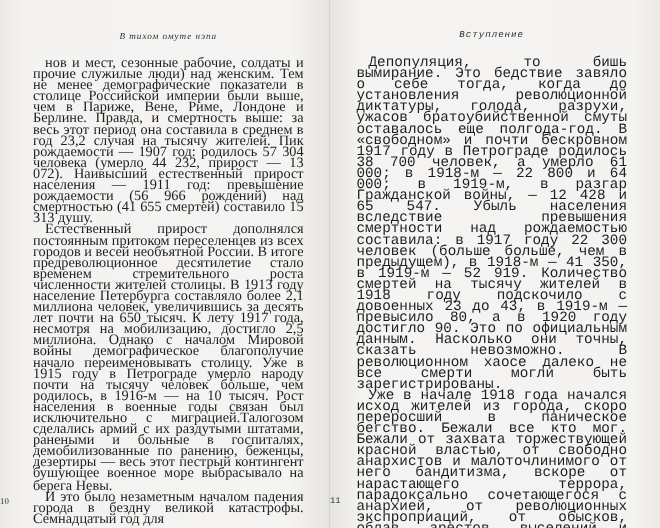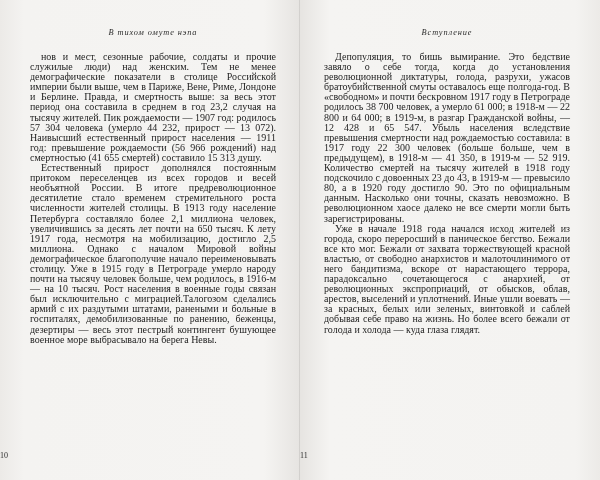--- a/index.html
+++ b/index.html
@@ -27,32 +27,33 @@
     box-sizing: border-box;
     background: #f3f2f0;
   }
   .page.left {
     background: linear-gradient(to right, #eceae7 0%, #f4f3f1 8%, #f5f4f2 88%, #e6e4e1 100%);
     padding: 28px 24px 24px 30px;
   }
   .page.right {
     background: linear-gradient(to right, #e6e4e1 0%, #f5f4f2 10%, #f4f3f1 92%, #eceae7 100%);
     padding: 28px 30px 26px 24px;
+    font-family: Liberation Mono, monospace;
   }
   .running-head {
     text-align: center;
     font-size: 8.3px;
     font-style: italic;
     letter-spacing: 0.9px;
     color: #2b2b2b;
     margin: 0 0 13px 0;
     height: 11px;
   }
   .col {
-    font-size: 10px;
+    font-size: 13px;
     line-height: 10.1px;
     text-align: justify;
     color: #1d1d1d;
     hyphens: auto;
   }
   .col p {
     margin: 0;
     text-indent: 11px;
   }
   .folio {
@@ -75,20 +76,21 @@
 </head>
 <body>
 
 <div class="spread">
 
   <div class="page left">
     <div class="running-head">В тихом омуте нэпа</div>
     <div class="col">
       <p>нов и мест, сезонные рабочие, солдаты и прочие служилые люди) над женским. Тем не менее демографические показатели в столице Российской империи были выше, чем в Париже, Вене, Риме, Лондоне и Берлине. Правда, и смертность выше: за весь этот период она составила в среднем в год 23,2 случая на тысячу жителей. Пик рождаемости — 1907 год: родилось 57 304 человека (умерло 44 232, прирост — 13 072). Наивысший естественный прирост населения — 1911 год: превышение рождаемости (56 966 рождений) над смертностью (41 655 смертей) составило 15 313 душу.</p>
       <p>Естественный прирост дополнялся постоянным притоком переселенцев из всех городов и весей необъятной России. В итоге предреволюционное десятилетие стало временем стремительного роста численности жителей столицы. В 1913 году население Петербурга составляло более 2,1 миллиона человек, увеличившись за десять лет почти на 650 тысяч. К лету 1917 года, несмотря на мобилизацию, достигло 2,5 миллиона. Однако с началом Мировой войны демографическое благополучие начало переименовывать столицу. Уже в 1915 году в Петрограде умерло народу почти на тысячу человек больше, чем родилось, в 1916-м — на 10 тысяч. Рост населения в военные годы связан был исключительно с миграцией.Талого­зом сделались армий с их раздутыми штатами, ранеными и больные в госпиталях, демобилизованные по ранению, беженцы, дезертиры — весь этот пестрый кон­тингент бушующее военное море выбрасывало на берега Невы.</p>
+      <p>И это было незаметным началом падения города в бездну великой катастрофы. Семнадцатый год для</p>
     </div>
     <div class="folio">10</div>
   </div>
 
   <div class="gutter"></div>
 
   <div class="page right">
     <div class="running-head">Вступление</div>
     <div class="col">
       <p>Депопуляция, то бишь вымирание. Это бедствие завяло о себе тогда, когда до установления революционной диктатуры, голода, разрухи, ужасов братоубийственной смуты оставалось еще полгода-год. В «свободном» и почти бескровном 1917 году в Петрограде родилось 38 700 человек, а умерло 61 000; в 1918-м — 22 800 и 64 000; в 1919-м, в разгар Гражданской войны, — 12 428 и 65 547. Убыль населения вследствие превышения смертности над рождаемостью составила: в 1917 году 22 300 человек (больше больше, чем в предыдущем), в 1918-м — 41 350, в 1919-м — 52 919. Количество смертей на тысячу жителей в 1918 году подскочило с довоенных 23 до 43, в 1919-м — превысило 80, а в 1920 году достигло 90. Это по официальным данным. Насколько они точны, сказать невозможно. В революционном хаосе далеко не все смерти могли быть зарегистрированы.</p>

